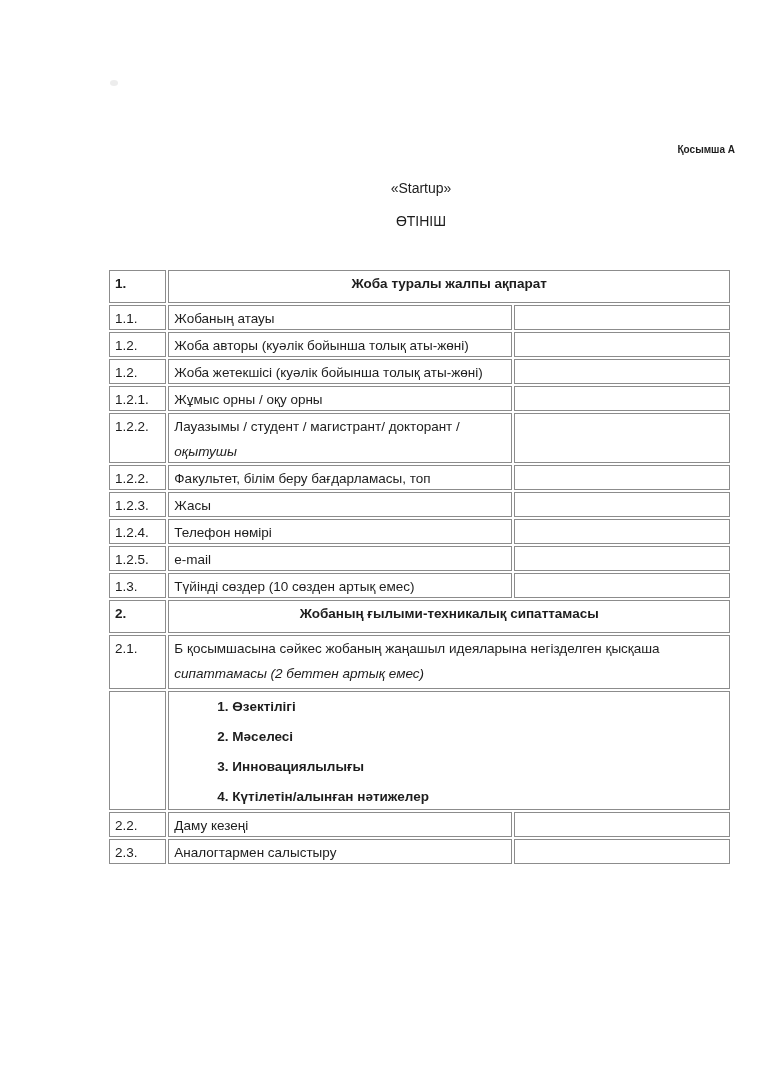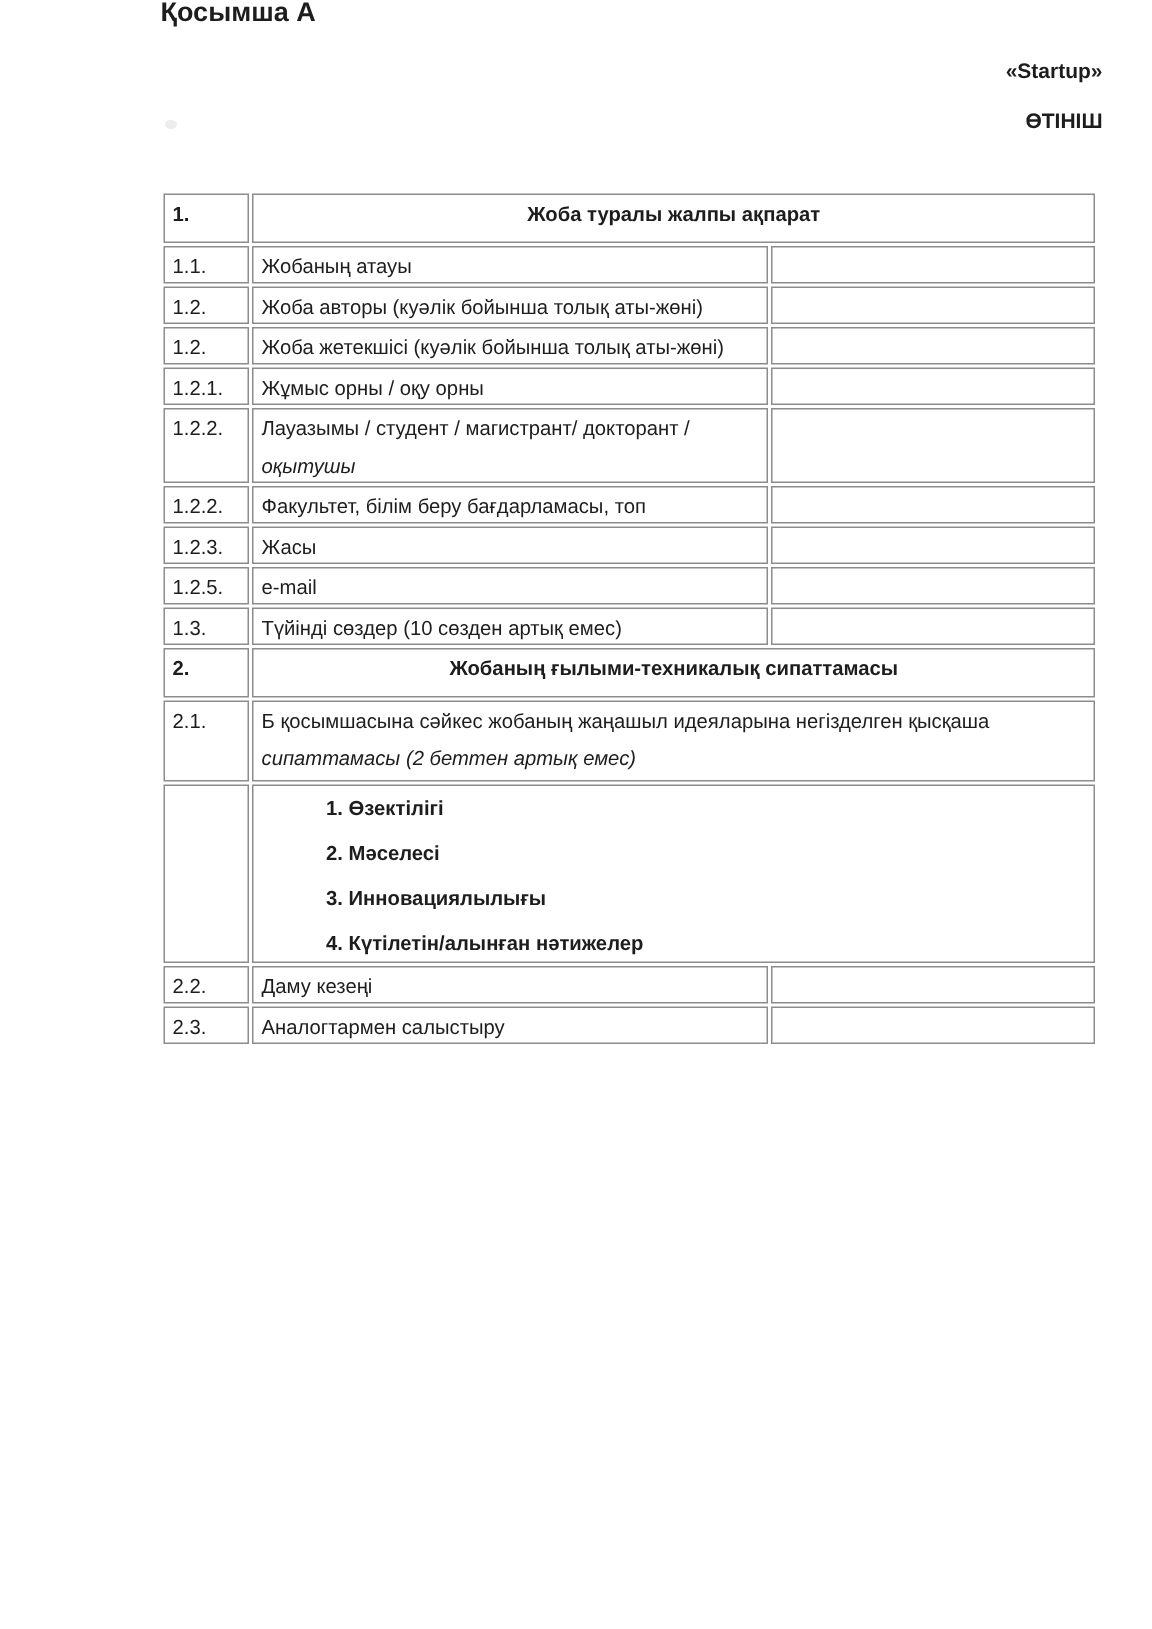--- a/index.html
+++ b/index.html
@@ -13,27 +13,29 @@
   }
   .stray-mark {
     position: absolute; left: 110px; top: 80px;
     width: 8px; height: 6px; background: #ededed; border-radius: 50%;
   }
   .doc {
     position: absolute; left: 107px; top: 0;
     width: 628px;
   }
   .appendix {
+    margin-top: 141px;
+    text-align: right;
     font-weight: bold;
-    font-size: 18px;
+    font-size: 10px;
     line-height: 17px;
   }
   .heading {
-    text-align: right;
-    font-weight: bold;
+    text-align: center;
+    font-weight: normal;
     font-size: 14px;
     line-height: 17px;
   }
   .h1 { margin-top: 22px; }
   .h2 { margin-top: 16px; }
   .h3 { margin-top: 16px; }
   table.app-table {
     margin-top: 38px;
     width: 625px;
     table-layout: fixed;
@@ -116,20 +118,25 @@
           <td class="c-num">1.2.2.</td>
           <td class="c-label">Факультет, білім беру бағдарламасы, топ</td>
           <td class="c-value"></td>
         </tr>
         <tr class="t-field">
           <td class="c-num">1.2.3.</td>
           <td class="c-label">Жасы</td>
           <td class="c-value"></td>
         </tr>
         <tr class="t-field">
+          <td class="c-num">1.2.4.</td>
+          <td class="c-label">Телефон нөмірі</td>
+          <td class="c-value"></td>
+        </tr>
+        <tr class="t-field">
           <td class="c-num">1.2.5.</td>
           <td class="c-label">e-mail</td>
           <td class="c-value"></td>
         </tr>
         <tr class="t-field">
           <td class="c-num">1.3.</td>
           <td class="c-label">Түйінді сөздер (10 сөзден артық емес)</td>
           <td class="c-value"></td>
         </tr>
         <tr class="t-section">

